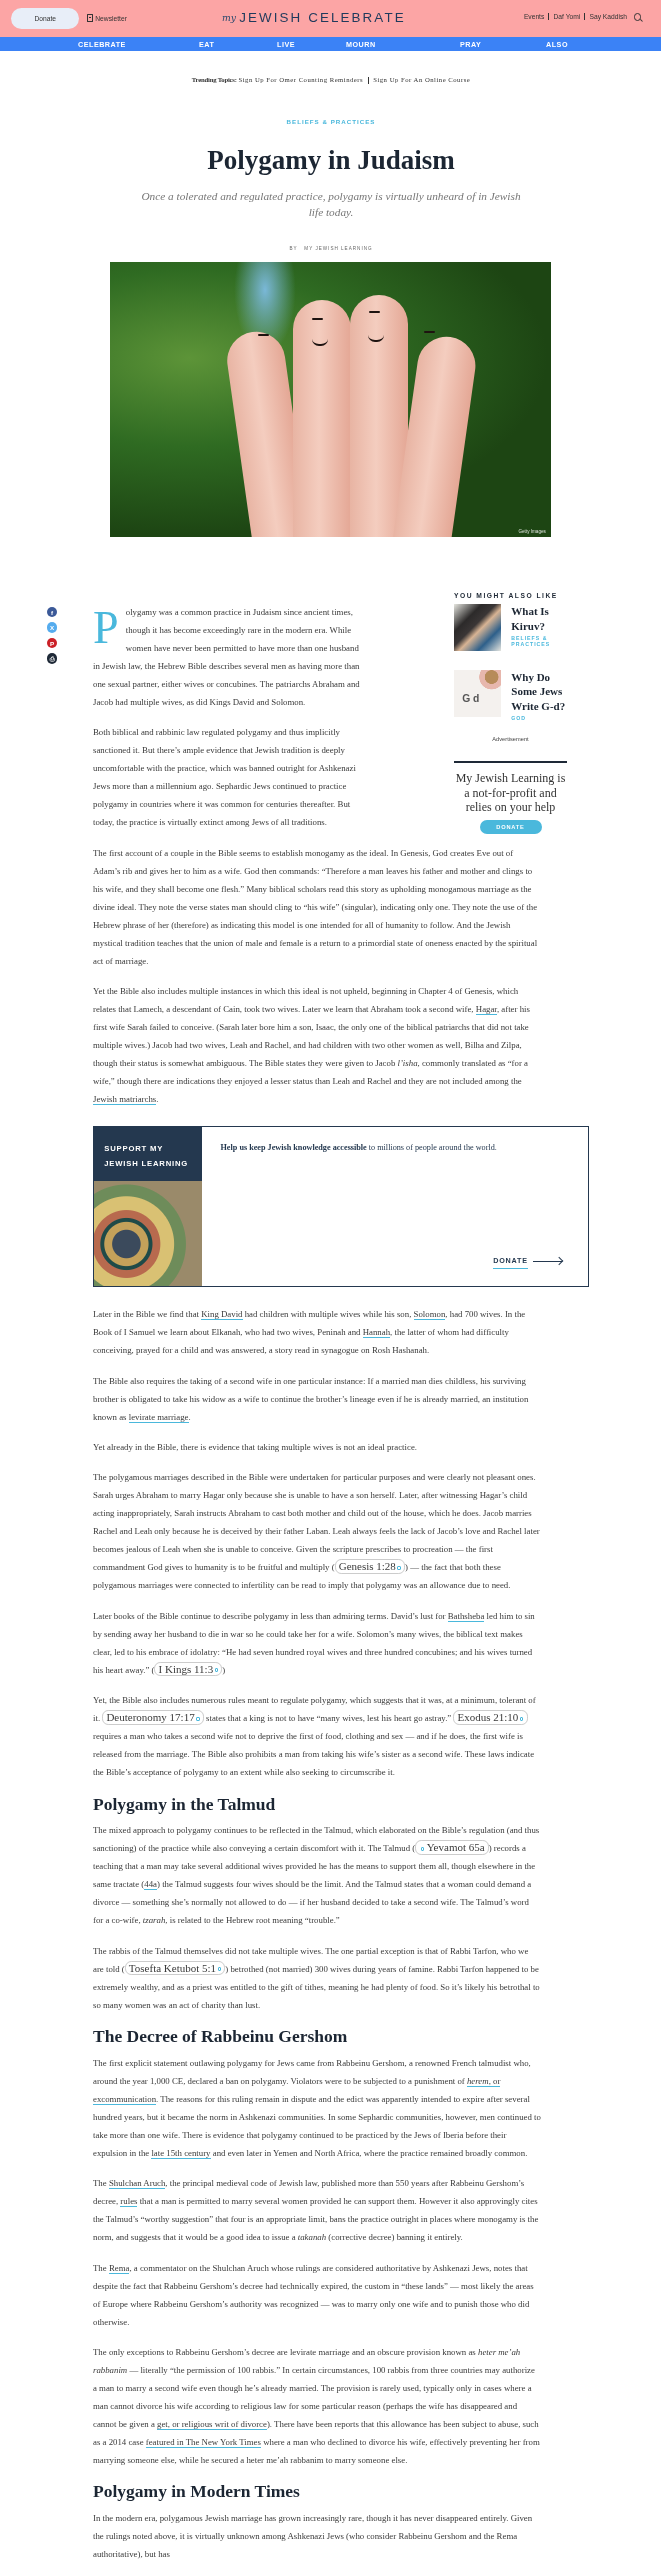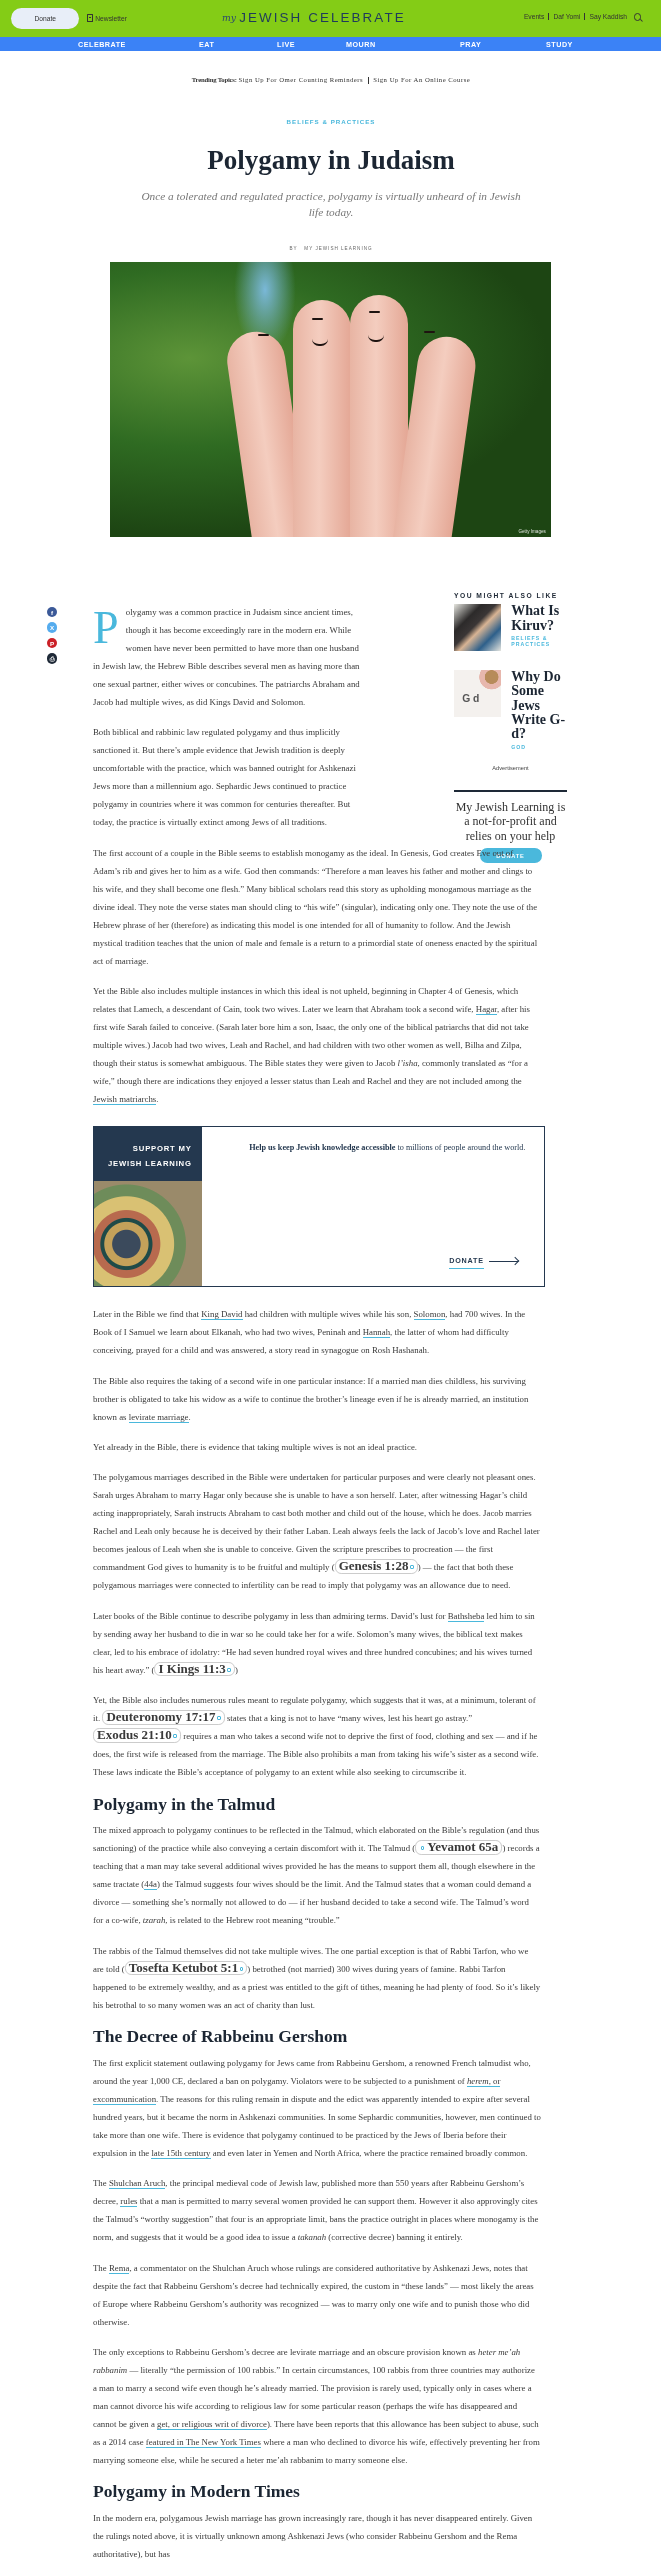--- a/index.html
+++ b/index.html
@@ -1,20 +1,20 @@
 <!DOCTYPE html>
 <html style="font-size:8.2px"><head>
 <meta charset="utf-8">
 <style>
   * { box-sizing: border-box; margin: 0; padding: 0; }
   html, body { width: 662px; background: #ffffff; }
   body { font-family: "Liberation Serif", "DejaVu Serif", serif; color: #2b2b2b; height: 3091px; overflow: hidden; position: relative; }
 
   
-  .topbar { height: 37px; position: relative; background: #84cc16; }
+  .topbar { height: 37px; position: relative; background: #fca5a5; }
   .donate-pill { position: absolute; left: 11.3px; top: 7.7px; width: 68px; height: 21.6px; border-radius: 10.8px; background: #e8eef8; color: #333; font-family: "Liberation Sans", sans-serif; font-size: 6.7px; display: flex; align-items: center; justify-content: center; cursor: pointer; }
   .newsletter { position: absolute; left: 87px; top: 14px; display: flex; align-items: center; gap: 2.6px; font-family: "Liberation Sans", sans-serif; font-size: 6.7px; color: #333; cursor: pointer; }
   .newsletter .nl-icon { width: 5.7px; height: 8.2px; border: 0.8px solid #333; border-radius: 0.5px; position: relative; }
   .newsletter .nl-icon::after { content: ""; position: absolute; left: 1px; right: 1px; top: 1.5px; height: 3.1px; border-top: 0.5px solid #333; border-bottom: 0.5px solid #333; }
   .logo { position: absolute; left: 222px; top: 10.3px; display: flex; align-items: center; gap: 3.1px; color: #1f3a5c; cursor: pointer; }
   .logo .logo-my { font-family: "DejaVu Serif", serif; font-style: italic; font-size: 9.3px; color: #2d4a6e; }
   .logo .logo-text { font-family: "Liberation Sans", sans-serif; font-size: 13.4px; letter-spacing: 2.1px; font-weight: 400; color: #1f3a5c; }
   .util-nav { position: absolute; right: 20.6px; top: 13.4px; display: flex; align-items: center; font-family: "Liberation Sans", sans-serif; font-size: 6.7px; color: #333; }
   .util-nav .util-link { padding: 0 4.1px; cursor: pointer; }
   .util-nav .util-link + .util-link { border-left: 0.5px solid #333; }
@@ -51,46 +51,46 @@
   .share { position: absolute; left: 47px; top: 607px; display: flex; flex-direction: column; gap: 5.2px; }
   .share .share-btn { width: 10.3px; height: 10.3px; border-radius: 50%; color: #fff; font-family: "Liberation Sans", sans-serif; font-weight: 700; font-size: 6.2px; display: flex; align-items: center; justify-content: center; cursor: pointer; }
 
   
   .article { position: absolute; left: 93px; top: 603px; width: 448px; font-size: 8.8px; line-height: 18px; color: #3a3a3a; }
   .article p { margin-bottom: 12.4px; }
   .article .narrow { width: 268px; }
   .article h2 { font-size: 17.5px; line-height: 21.6px; color: #1c2633; font-weight: 700; margin: 2.1px 0 6.2px; }
   .article a { color: #3a3a3a; text-decoration: none; border-bottom: 1px solid #4ab8dc; cursor: pointer; }
   .article .dropcap { float: left; font-size: 46px; line-height: 41px; color: #4ab8dc; margin: 4.1px 7.2px 0 0; font-weight: 400; }
-  .article .cite { display: inline-block; border: 0.5px solid #ccc; border-radius: 6.2px; padding: 0 3.1px; line-height: 12.4px; font-size: 13px; cursor: pointer; font-weight: bold; }
+  .article .cite { display: inline-block; border: 0.5px solid #ccc; border-radius: 6.2px; padding: 0 3.1px; line-height: 12.4px; font-size: 11px; cursor: pointer; }
   .article .cite .sefaria-icon { display: inline-block; width: 3.6px; height: 4.1px; border: 0.8px solid #4ab8dc; border-radius: 1px; margin-left: 1.5px; vertical-align: middle; }
 
   
-  .callout { display: flex; border: 1.5px solid #24384f; margin: 17.5px 0 18.5px; height: 161px; width: 452px; text-align: right; }
+  .callout { display: flex; border: 1.5px solid #24384f; margin: 17.5px 0 18.5px; height: 161px; width: 496px; }
   .callout .callout-left { width: 108px; flex: none; background: #24384f; display: flex; flex-direction: column; }
   .callout .callout-heading { color: #fff; font-family: "Liberation Sans", sans-serif; font-weight: 700; font-size: 7.7px; letter-spacing: 0.8px; line-height: 14.4px; padding: 15.5px 10.3px 10.3px; height: 54px; }
   .callout .mosaic { flex: 1; background:
       radial-gradient(circle at 30% 60%, #3b4a5c 0 14%, #c4a15a 15% 22%, #1f4a48 23% 26%, #b86a4e 27% 34%, #d9c173 35% 48%, #6e8c5a 49% 60%, #9a8a6a 61%); }
   .callout .callout-right { flex: 1; padding: 14.4px 18.5px 0 18.5px; color: #24384f; font-size: 8.2px; line-height: 14.4px; position: relative; }
   .callout .callout-right strong { font-weight: 700; }
   .callout .callout-right p { margin-bottom: 10.3px; }
   .callout .donate-link { position: absolute; right: 26px; bottom: 16.5px; display: flex; align-items: center; gap: 5.2px; cursor: pointer; }
   .callout .donate-label { font-family: "Liberation Sans", sans-serif; font-weight: 700; letter-spacing: 0.8px; font-size: 7.2px; color: #24384f; border-bottom: 1.5px solid #4ab8dc; }
   .callout .arrow-icon { width: 29px; height: 1px; background: #24384f; position: relative; }
   .callout .arrow-icon::after { content: ""; position: absolute; right: 0; top: -3.1px; width: 5.2px; height: 5.2px; border-right: 1px solid #24384f; border-top: 1px solid #24384f; transform: rotate(45deg); }
 
   
   .sidebar { position: absolute; left: 454px; top: 592px; width: 113px; }
   .sidebar .side-title { font-family: "Liberation Sans", sans-serif; font-weight: 700; font-size: 6.7px; letter-spacing: 1.5px; color: #1c2633; margin-bottom: 5.2px; white-space: nowrap; }
   .sidebar .rel-item { display: flex; gap: 10.3px; margin-bottom: 18.5px; cursor: pointer; }
   .sidebar .thumb { width: 47px; height: 47px; flex: none; }
   .sidebar .thumb-kiruv { background: linear-gradient(135deg, #e6e6e0 0%, #2c2a2a 30%, #3a3636 45%, #d8b494 55%, #2d5f8a 75%, #e6e6e0 100%); }
   .sidebar .thumb-god { background: radial-gradient(circle at 80% 15%, #b78b5a 0 12%, #e7b7ad 13% 22%, #f4f1ee 23%); position: relative; }
   .sidebar .thumb-god::after { content: "G d"; position: absolute; left: 8.2px; top: 23px; font-family: "Liberation Sans", sans-serif; font-weight: 700; font-size: 10.3px; color: #555; }
-  .sidebar .rel-title { font-size: 14px; line-height: 14.4px; color: #1c2633; font-weight: 700; }
+  .sidebar .rel-title { font-size: 11px; line-height: 14.4px; color: #1c2633; font-weight: 700; }
   .sidebar .rel-cat { font-family: "Liberation Sans", sans-serif; font-weight: 700; font-size: 5.2px; letter-spacing: 1px; color: #4ab8dc; margin-top: 2.1px; }
   .sidebar .ad-label { font-family: "Liberation Sans", sans-serif; font-size: 5.7px; color: #444; text-align: center; margin-top: -3.1px; }
   .sidebar .promo { margin-top: 18.5px; border-top: 2.6px solid #1e2937; text-align: center; padding-top: 8.2px; }
   .sidebar .promo-text { font-size: 12px; line-height: 14.4px; color: #333; }
   .sidebar .promo-btn { margin: 5.2px auto 0; width: 62px; height: 14.4px; border-radius: 7.2px; background: #4ab8dc; color: #fff; font-family: "Liberation Sans", sans-serif; font-weight: 700; font-size: 5.7px; letter-spacing: 0.8px; display: flex; align-items: center; justify-content: center; cursor: pointer; }
 </style>
 </head>
 <body>
 
 <header class="topbar">
@@ -110,21 +110,21 @@
     <span class="search-icon"></span>
   </nav>
 </header>
 
 <nav class="mainnav">
   <span class="nav-item" style="left:78px">CELEBRATE</span>
   <span class="nav-item" style="left:199px">EAT</span>
   <span class="nav-item" style="left:277px">LIVE</span>
   <span class="nav-item" style="left:346px">MOURN</span>
   <span class="nav-item" style="left:460px">PRAY</span>
-  <span class="nav-item" style="left:546px">STUDY</span>
+  <span class="nav-item" style="left:546px">ALSO</span>
 </nav>
 
 <div class="trending">
   <span class="trend-label">Trending Topics:</span>
   <span class="trend-link">Sign Up For Omer Counting Reminders</span>
   <span class="sep"></span>
   <span class="trend-link">Sign Up For An Online Course</span>
 </div>
 
 <div class="category">BELIEFS &amp; PRACTICES</div>

